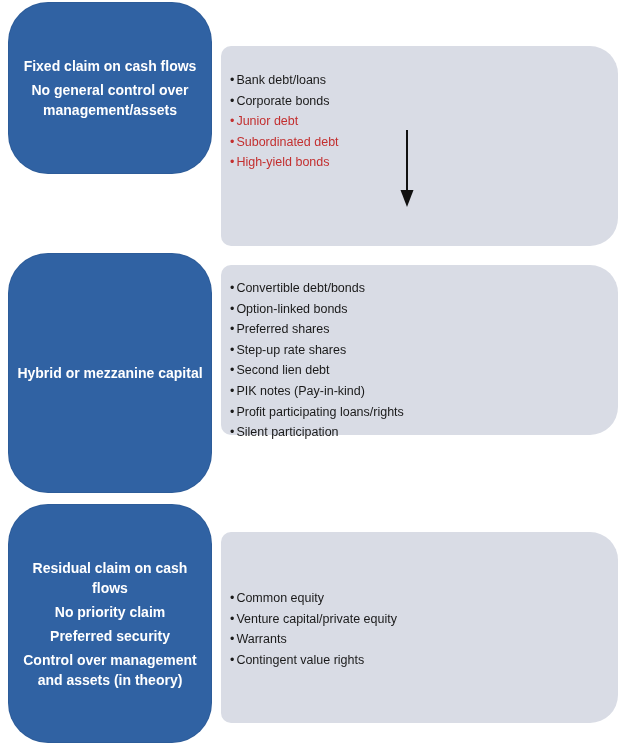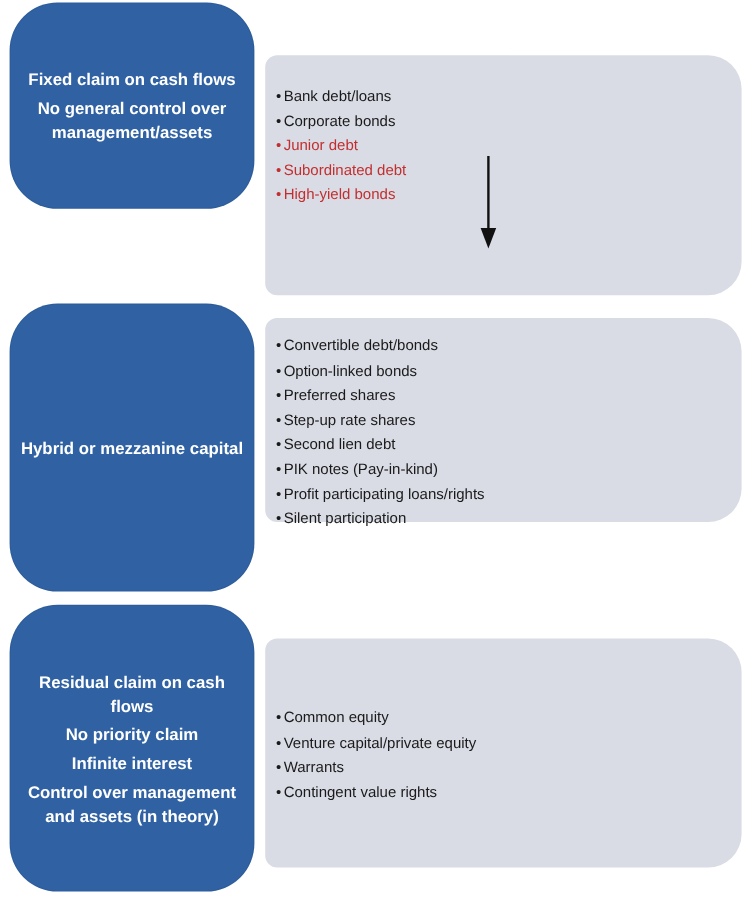--- a/index.html
+++ b/index.html
@@ -103,21 +103,21 @@
         <li class="bullet"><span class="dot">•</span><span>PIK notes (Pay-in-kind)</span></li>
         <li class="bullet"><span class="dot">•</span><span>Profit participating loans/rights</span></li>
         <li class="bullet"><span class="dot">•</span><span>Silent participation</span></li>
       </ul>
   </div>
 
   <div class="blue-box s3">
     <div class="char-list">
         <div class="char">Residual claim on cash flows</div>
         <div class="char">No priority claim</div>
-        <div class="char">Infinite interest</div>
+        <div class="char">Preferred security</div>
         <div class="char">Control over management and assets (in theory)</div>
       </div>
   </div>
   <div class="gray-box g3">
     <ul class="bullets">
         <li class="bullet"><span class="dot">•</span><span>Common equity</span></li>
         <li class="bullet"><span class="dot">•</span><span>Venture capital/private equity</span></li>
         <li class="bullet"><span class="dot">•</span><span>Warrants</span></li>
         <li class="bullet"><span class="dot">•</span><span>Contingent value rights</span></li>
       </ul>

